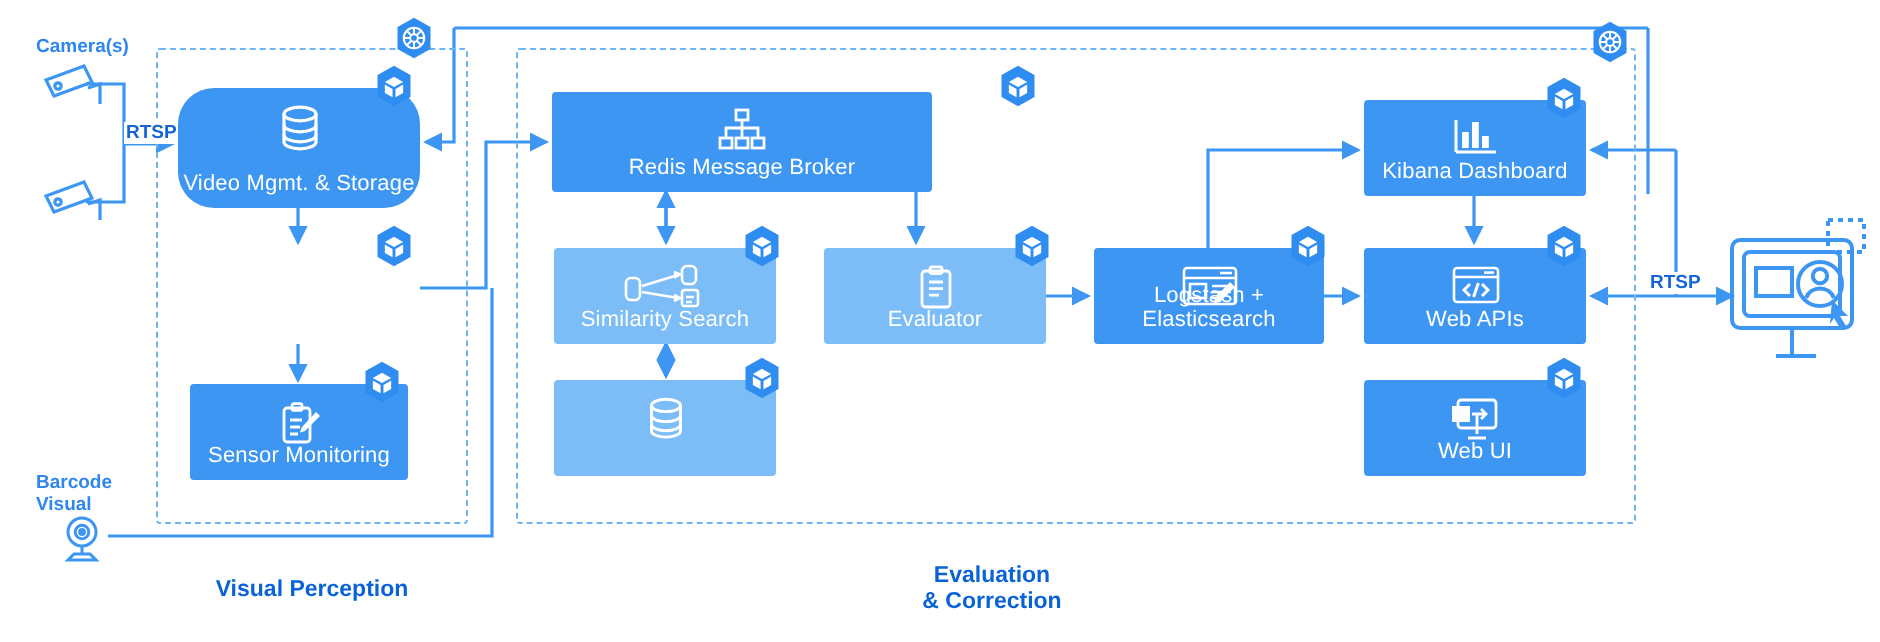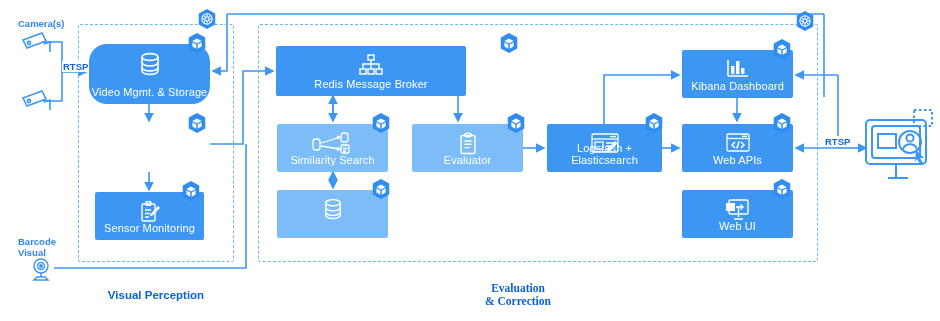--- a/index.html
+++ b/index.html
@@ -68,21 +68,21 @@
       <path d="M838,148 L796,148" marker-end="url(#ar)"></path>
       <path d="M838,148 L866,148" marker-end="url(#ar)"></path>
       <path d="M824,14 L824,97"></path>
     </g>
   </svg>
 
   <div class="group" style="left:78px;top:24px;width:156px;height:238px;"></div>
   <div class="group" style="left:258px;top:24px;width:560px;height:238px;"></div>
 
   <div class="grouplabel" style="left:78px;top:289px;width:156px;">Visual Perception</div>
-  <div class="grouplabel" style="left:418px;top:282px;width:200px;font-family:Liberation Serif, serif;">
+  <div class="grouplabel" style="left:396px;top:282px;width:200px;">
     <div>Evaluation</div>
     <div>&amp; Correction</div>
   </div>
 
   <div class="sidelabel" style="left:18px;top:18px;">Camera(s)</div>
   <div class="sidelabel" style="left:18px;top:236px;">
     <div>Barcode</div>
     <div>Visual</div>
   </div>
   <div class="edgelabel" style="left:62px;top:61px;">RTSP</div>

